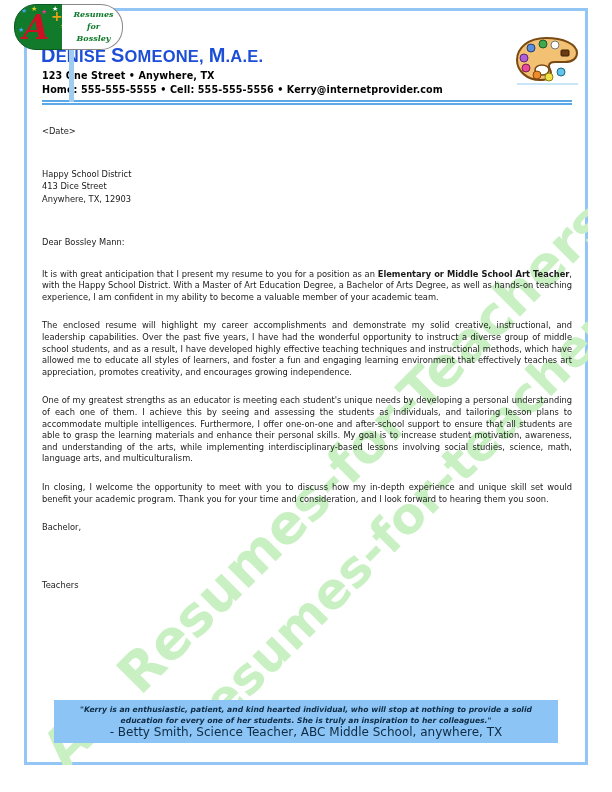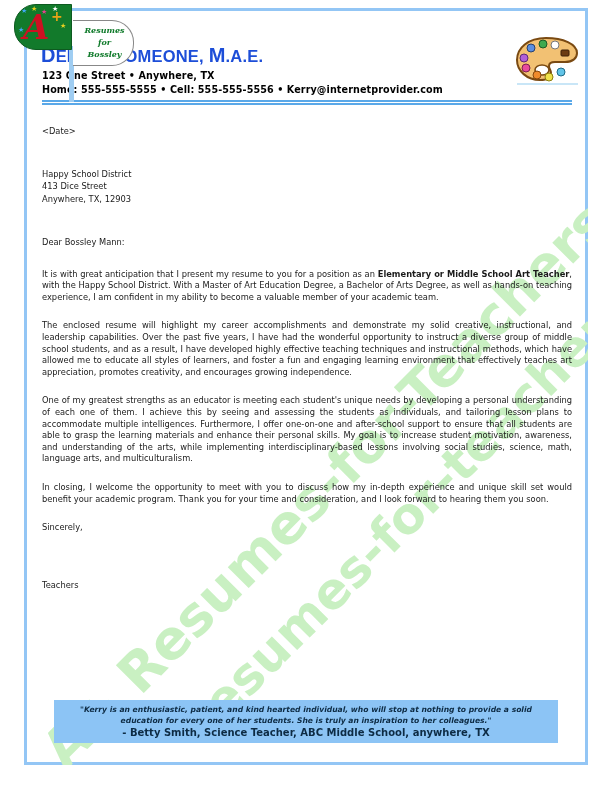--- a/index.html
+++ b/index.html
@@ -84,29 +84,28 @@
     left: 0; top: 0;
     width: 58px; height: 46px;
     background: #127a2b;
     border-radius: 22px 0 0 22px;
     border: 1px solid #0d5a20;
     box-sizing: border-box;
     overflow: hidden;
   }
   #logo-white {
     position: absolute;
-    left: 59px; top: 0;
+    left: 48px; top: 0;
     width: 61px; height: 46px;
     background: #ffffff;
     border-radius: 0 22px 22px 0;
     border: 1px solid #888888;
     border-left: none;
     box-sizing: border-box;
     overflow: hidden;
-    margin-top: 16px;
   }
   .logo-a {
     position: absolute;
     left: 8px; top: 2px;
     font-family: "DejaVu Serif", serif;
     font-style: italic;
     font-weight: bold;
     font-size: 34px;
     color: #cc1122;
     line-height: 40px;
@@ -234,25 +233,24 @@
   }
   #testimonial .quote {
     font-style: italic;
     font-weight: bold;
     font-size: 7.6px;
     line-height: 11px;
     color: #0d2b44;
     margin: 0;
   }
   #testimonial .attrib {
-    font-size: 10px;
+    font-size: 12px;
     line-height: 11px;
     color: #0d2b44;
     margin: 1px 0 0 0;
-    font-weight: bold;
   }
 </style>
 </head>
 <body>
 
 <div id="page">
 
   <div id="page-border"></div>
 
   <div id="watermark-layer">
@@ -323,21 +321,21 @@
       <div>Anywhere, TX, 12903</div>
     </div>
 
     <div class="salutation">Dear Bossley Mann:</div>
 
     <p class="para"><span>It is with great anticipation that I present my resume to you for a position as an </span><b>Elementary or Middle School Art Teacher</b><span>, with the Happy School District. With a Master of Art Education Degree, a Bachelor of Arts Degree, as well as hands-on teaching experience, I am confident in my ability to become a valuable member of your academic team.</span></p>
     <p class="para"><span>The enclosed resume will highlight my career accomplishments and demonstrate my solid creative, instructional, and leadership capabilities. Over the past five years, I have had the wonderful opportunity to instruct a diverse group of middle school students, and as a result, I have developed highly effective teaching techniques and instructional methods, which have allowed me to educate all styles of learners, and foster a fun and engaging learning environment that effectively teaches art appreciation, promotes creativity, and encourages growing independence.</span></p>
     <p class="para"><span>One of my greatest strengths as an educator is meeting each student's unique needs by developing a personal understanding of each one of them. I achieve this by seeing and assessing the students as individuals, and tailoring lesson plans to accommodate multiple intelligences. Furthermore, I offer one-on-one and after-school support to ensure that all students are able to grasp the learning materials and enhance their personal skills. My goal is to increase student motivation, awareness, and understanding of the arts, while implementing interdisciplinary-based lessons involving social studies, science, math, language arts, and multiculturalism.</span></p>
     <p class="para"><span>In closing, I welcome the opportunity to meet with you to discuss how my in-depth experience and unique skill set would benefit your academic program. Thank you for your time and consideration, and I look forward to hearing them you soon.</span></p>
 
-    <div class="closing">Sincerely,</div>
+    <div class="closing">Bachelor,</div>
     <div class="enclosure">Teachers</div>
   </div>
 
   <div id="testimonial">
     <div class="quote">"Kerry is an enthusiastic, patient, and kind hearted individual, who will stop at nothing to provide a solid education for every one of her students. She is truly an inspiration to her colleagues."</div>
     <div class="attrib">- Betty Smith, Science Teacher, ABC Middle School, anywhere, TX</div>
   </div>
 
 </div>
 

